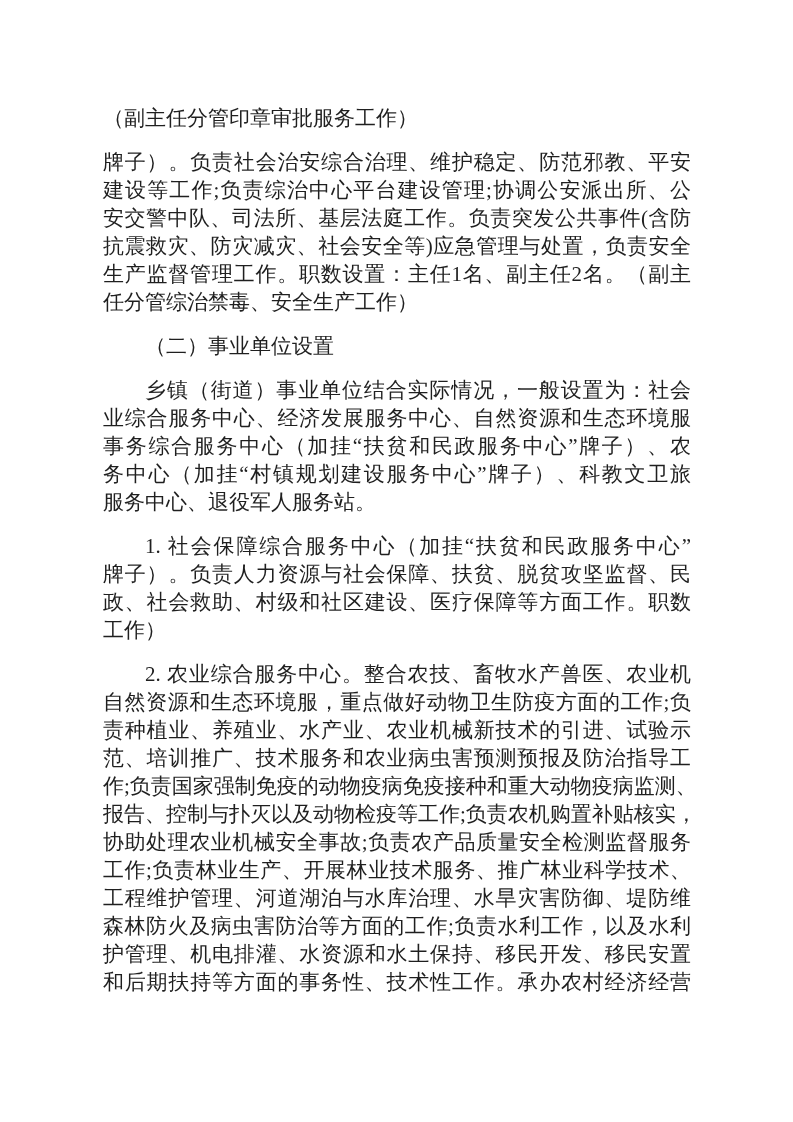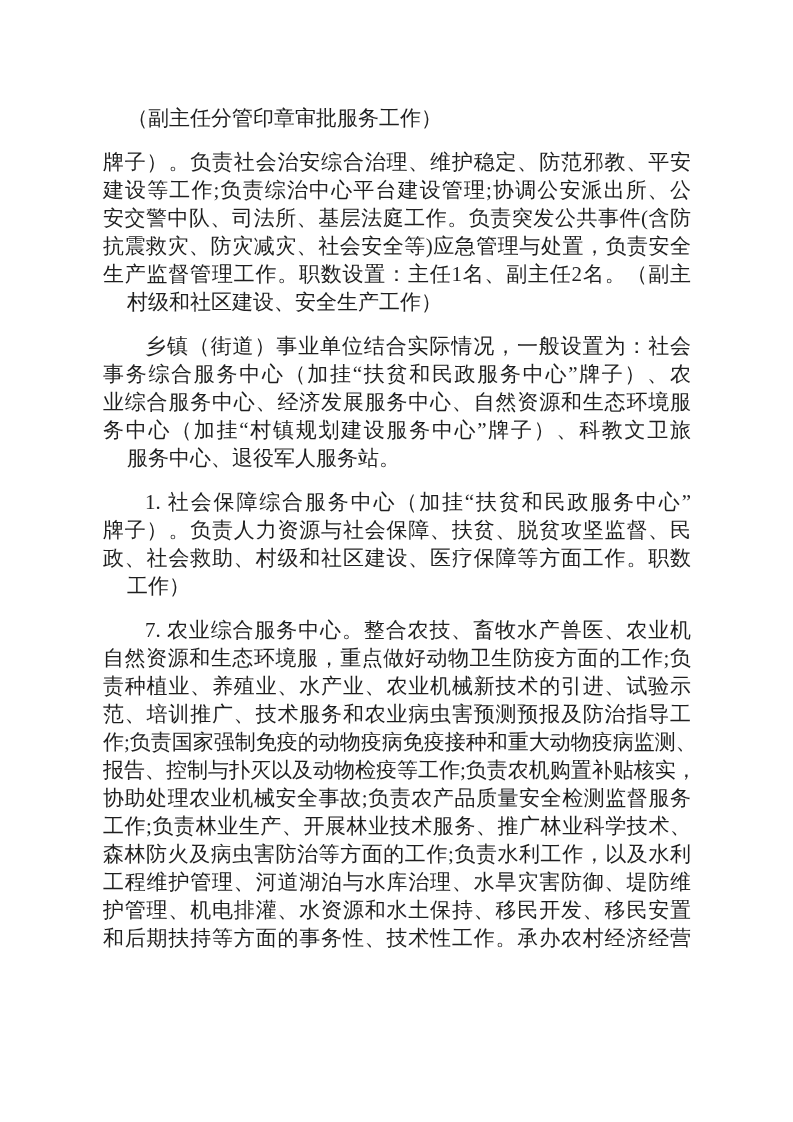--- a/index.html
+++ b/index.html
@@ -21,60 +21,63 @@
     font-size: 21px;
     line-height: 28px;
     letter-spacing: 0;
   }
   .para + .para { margin-top: 16px; }
   .line {
     text-align: justify;
     text-align-last: justify;
     white-space: nowrap;
   }
-  .line.last { text-align-last: left; margin-left: 24px; }
+  .line.last { text-align-last: left; }
   .line.indent { text-indent: 42px; }
 </style>
 </head>
 <body>
 
 <div class="page">
   <div class="text-block">
       <div class="para">
         <div class="line last">（副主任分管印章审批服务工作）</div>
       </div>
       <div class="para">
         <div class="line">牌子）。负责社会治安综合治理、维护稳定、防范邪教、平安</div>
         <div class="line">建设等工作;负责综治中心平台建设管理;协调公安派出所、公</div>
         <div class="line">安交警中队、司法所、基层法庭工作。负责突发公共事件(含防</div>
         <div class="line">抗震救灾、防灾减灾、社会安全等)应急管理与处置，负责安全</div>
         <div class="line">生产监督管理工作。职数设置：主任1名、副主任2名。（副主</div>
-        <div class="line last">村级和社区建设、安全生产工作）</div>
+        <div class="line last">任分管综治禁毒、安全生产工作）</div>
+      </div>
+      <div class="para">
+        <div class="line indent last">（二）事业单位设置</div>
       </div>
       <div class="para">
         <div class="line indent">乡镇（街道）事业单位结合实际情况，一般设置为：社会</div>
+        <div class="line">业综合服务中心、经济发展服务中心、自然资源和生态环境服</div>
         <div class="line">事务综合服务中心（加挂“扶贫和民政服务中心”牌子）、农</div>
-        <div class="line">业综合服务中心、经济发展服务中心、自然资源和生态环境服</div>
         <div class="line">务中心（加挂“村镇规划建设服务中心”牌子）、科教文卫旅</div>
         <div class="line last">服务中心、退役军人服务站。</div>
       </div>
       <div class="para">
         <div class="line indent">1. 社会保障综合服务中心（加挂“扶贫和民政服务中心”</div>
         <div class="line">牌子）。负责人力资源与社会保障、扶贫、脱贫攻坚监督、民</div>
         <div class="line">政、社会救助、村级和社区建设、医疗保障等方面工作。职数</div>
         <div class="line last">工作）</div>
       </div>
       <div class="para">
-        <div class="line indent">7. 农业综合服务中心。整合农技、畜牧水产兽医、农业机</div>
+        <div class="line indent">2. 农业综合服务中心。整合农技、畜牧水产兽医、农业机</div>
         <div class="line">自然资源和生态环境服，重点做好动物卫生防疫方面的工作;负</div>
         <div class="line">责种植业、养殖业、水产业、农业机械新技术的引进、试验示</div>
         <div class="line">范、培训推广、技术服务和农业病虫害预测预报及防治指导工</div>
         <div class="line">作;负责国家强制免疫的动物疫病免疫接种和重大动物疫病监测、</div>
         <div class="line">报告、控制与扑灭以及动物检疫等工作;负责农机购置补贴核实，</div>
         <div class="line">协助处理农业机械安全事故;负责农产品质量安全检测监督服务</div>
         <div class="line">工作;负责林业生产、开展林业技术服务、推广林业科学技术、</div>
+        <div class="line">工程维护管理、河道湖泊与水库治理、水旱灾害防御、堤防维</div>
         <div class="line">森林防火及病虫害防治等方面的工作;负责水利工作，以及水利</div>
-        <div class="line">工程维护管理、河道湖泊与水库治理、水旱灾害防御、堤防维</div>
         <div class="line">护管理、机电排灌、水资源和水土保持、移民开发、移民安置</div>
         <div class="line">和后期扶持等方面的事务性、技术性工作。承办农村经济经营</div>
       </div>
     </div>
 </div>
 
 </body></html>

